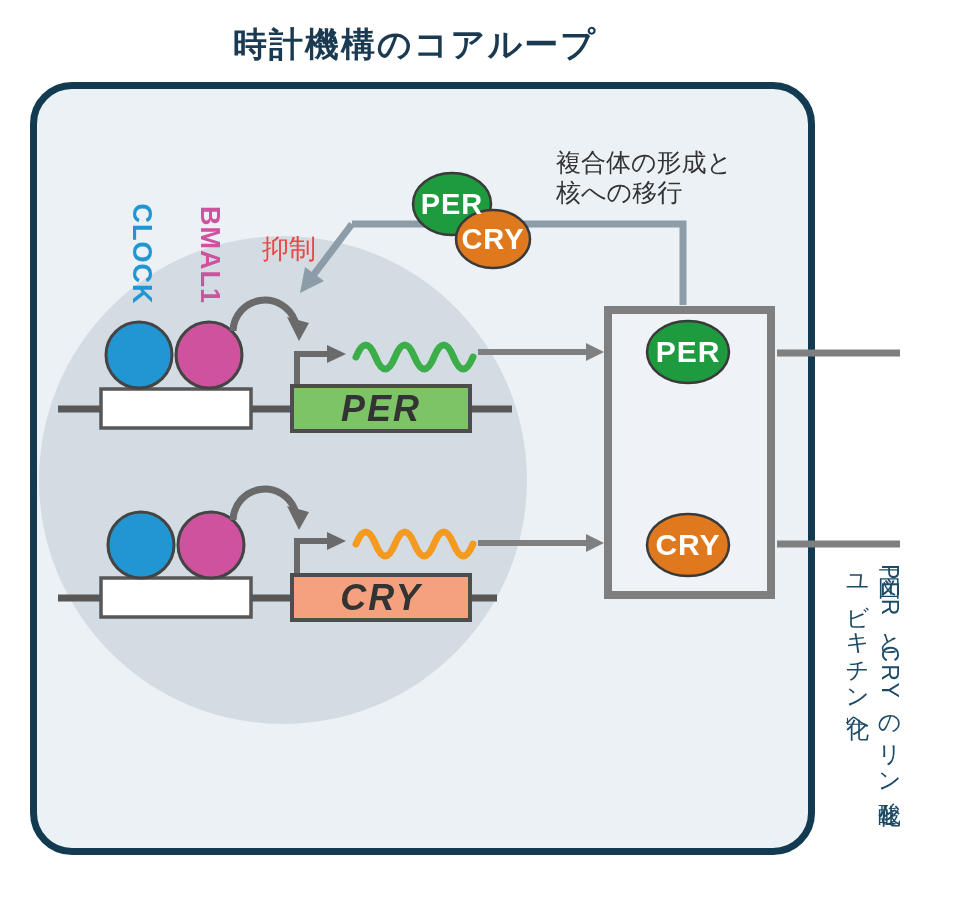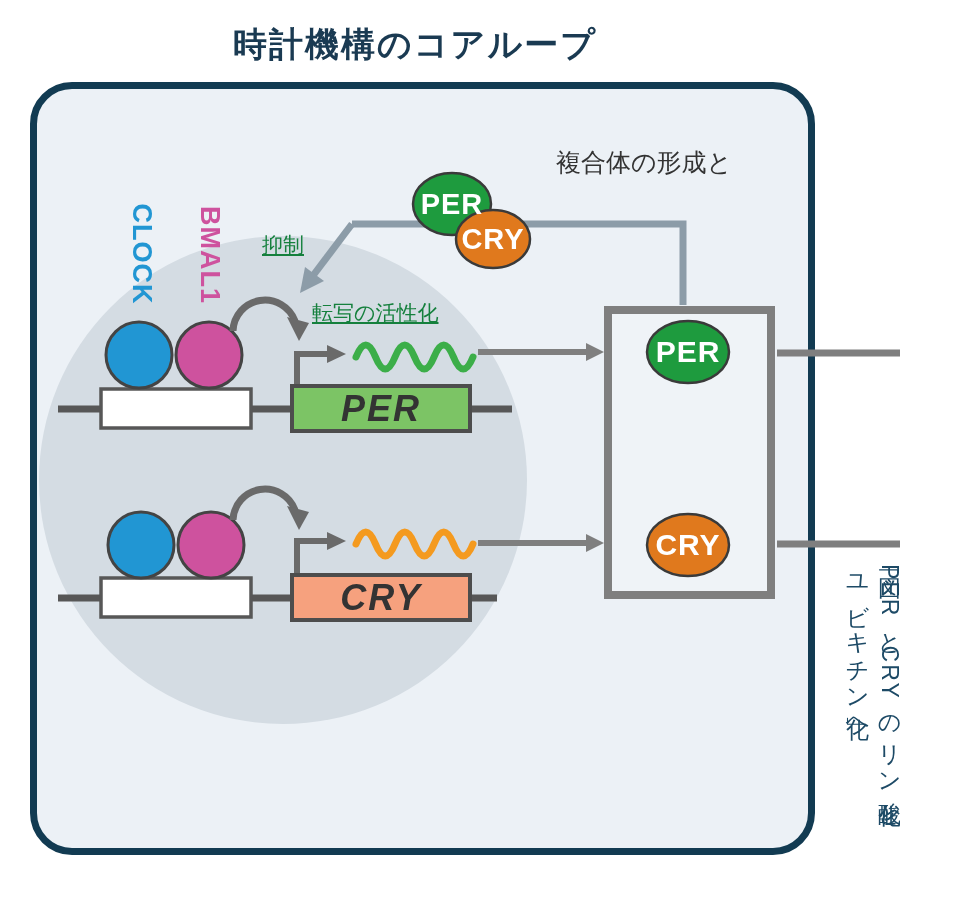--- a/index.html
+++ b/index.html
@@ -21,21 +21,21 @@
   }
   svg.diagram{position:absolute;left:0;top:0;}
 
   .lbl{position:absolute;white-space:nowrap;}
   .protein-name{
     font-weight:bold;font-size:27px;letter-spacing:1px;
     transform:translate(-50%,-50%) rotate(90deg);
   }
   .clock-col{color:#2196D3;}
   .bmal1-col{color:#CE529E;}
-  .jp-note{font-size:21px;color:#15803d;text-decoration:underline;}
+  .jp-note{font-size:27px;color:#ef4444;}
   .caption{font-size:25px;line-height:30px;color:#333333;margin-left:23px;}
   .gene-label{
     font-size:36px;font-weight:bold;font-style:italic;color:#333333;
     transform:translate(-50%,-50%);letter-spacing:2px;
   }
   .oval-label{
     font-size:29px;font-weight:bold;color:#ffffff;
     transform:translate(-50%,-50%);letter-spacing:1px;
   }
   .side-note{
@@ -105,30 +105,30 @@
     <line x1="777" y1="353" x2="903" y2="353" stroke="#7F7F7F" stroke-width="7"></line>
     <polygon points="903,342 928,353 903,364" fill="#7F7F7F"></polygon>
     <line x1="777" y1="544" x2="903" y2="544" stroke="#7F7F7F" stroke-width="7"></line>
     <polygon points="903,533 928,544 903,555" fill="#7F7F7F"></polygon>
   </svg>
 
   <div class="lbl protein-name clock-col" style="left:141px;top:254px;">CLOCK</div>
   <div class="lbl protein-name bmal1-col" style="left:209px;top:255px;">BMAL1</div>
 
   <div class="lbl jp-note" style="left:262px;top:231px;">抑制</div>
-  <div class="lbl jp-note" style="left:312px;top:299px;">転写の活性化</div>
 
   <div class="lbl gene-label" style="left:381px;top:409px;">PER</div>
   <div class="lbl gene-label" style="left:381px;top:598px;">CRY</div>
 
   <div class="lbl oval-label" style="left:452px;top:204px;">PER</div>
   <div class="lbl oval-label" style="left:493px;top:239px;">CRY</div>
 
   <div class="lbl caption" style="left:533px;top:147px;">
     <div>複合体の形成と</div>
+    <div>核への移行</div>
   </div>
 
   <div class="lbl oval-label" style="left:688px;top:352px;font-size:30px;">PER</div>
   <div class="lbl oval-label" style="left:688px;top:545px;font-size:30px;">CRY</div>
 
   <div class="side-note">
     <div>図「PERとCRYのリン酸化と</div>
     <div>ユビキチン化」へ</div>
   </div>
 

